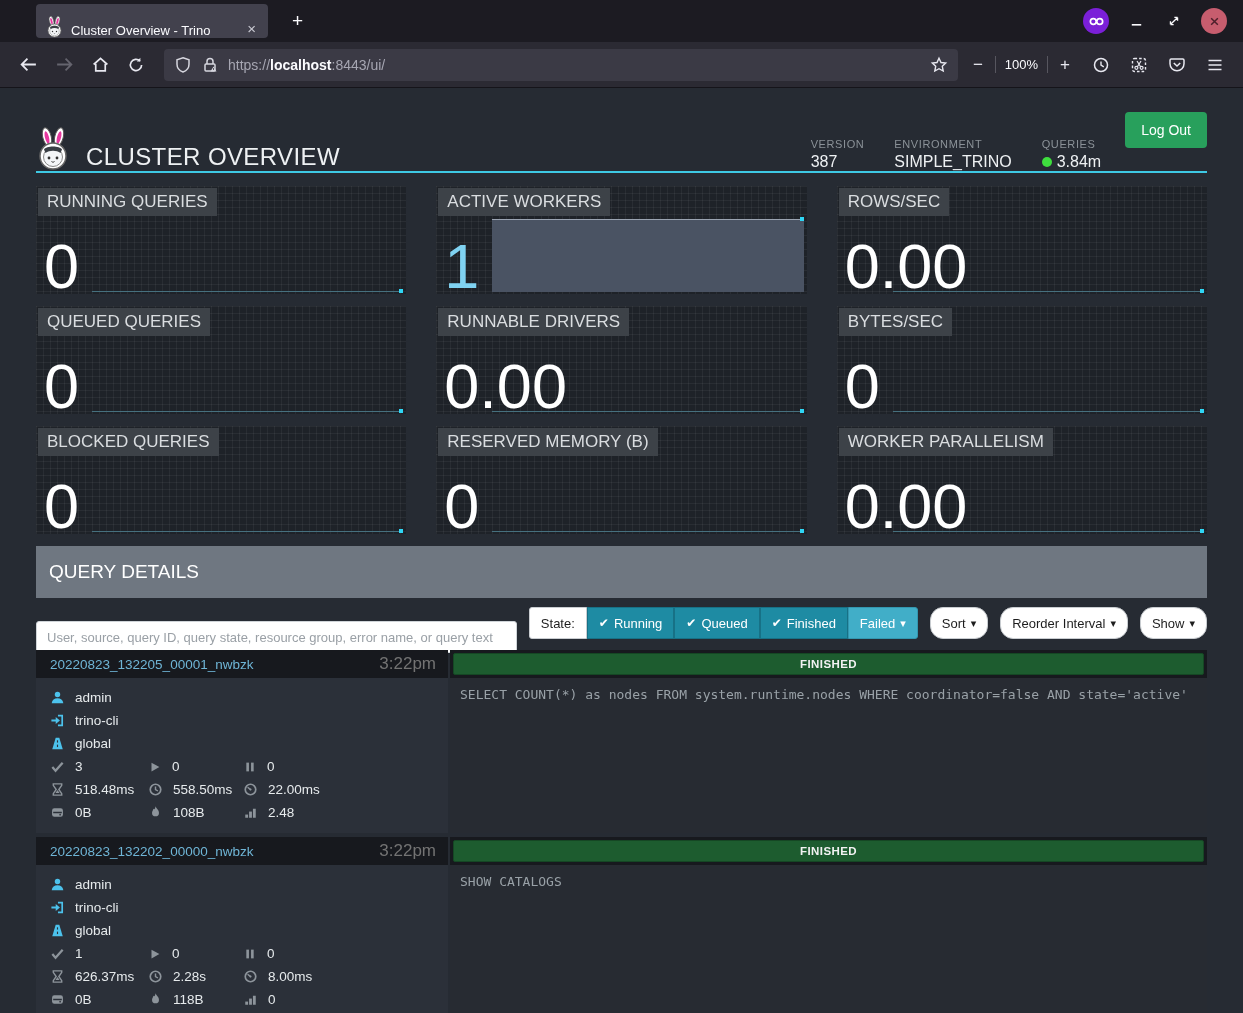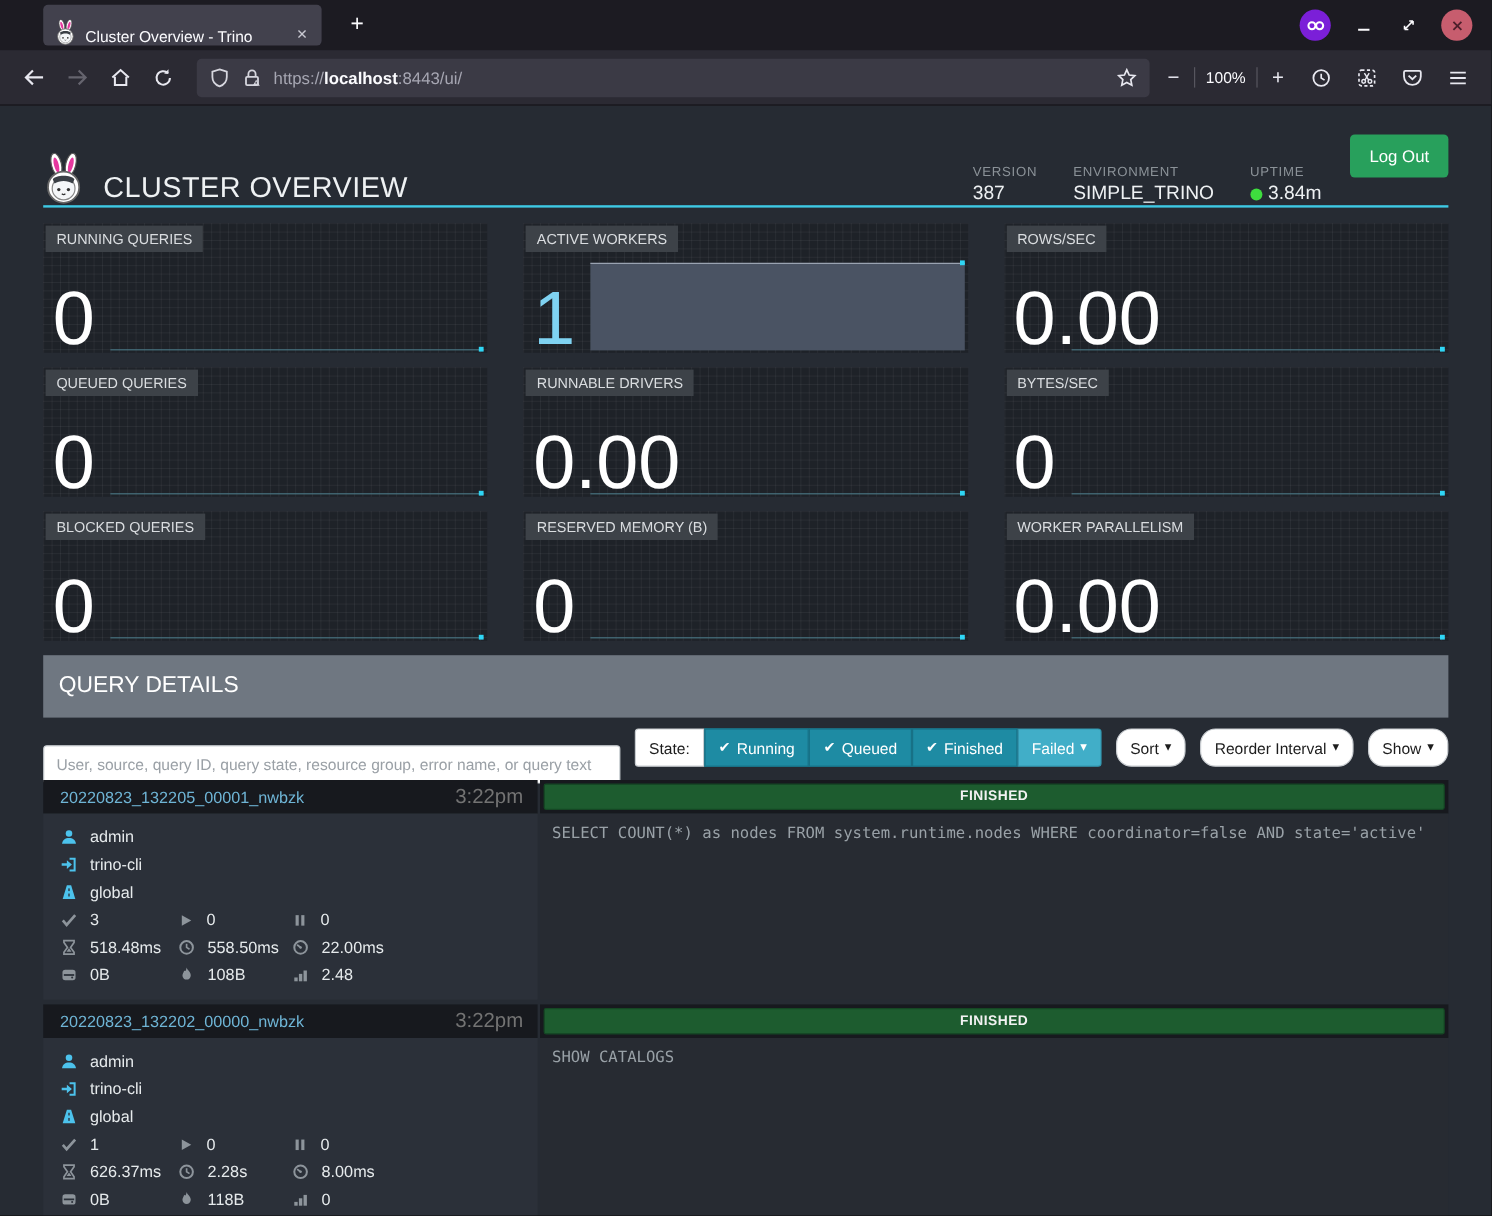--- a/index.html
+++ b/index.html
@@ -59,21 +59,21 @@
                 font-family:inherit; }
 
   .stats-grid { margin-top:13px; display:grid; grid-template-columns:repeat(3,1fr);
                 gap:12px 30px; }
   .stat-card { position:relative; height:108px; background-color:#1e2228;
                background-image:
                  linear-gradient(rgba(255,255,255,0.05) 1px, transparent 1px),
                  linear-gradient(90deg, rgba(255,255,255,0.05) 1px, transparent 1px);
                background-size:7px 7px; }
   .chip { position:absolute; top:2px; left:2px; background:#3d4248; color:#dadde0;
-          font-size:12px; padding:4px 9px; z-index:3; }
+          font-size:17px; padding:4px 9px; z-index:3; }
   .big { position:absolute; left:8px; bottom:-4px; font-size:63px; font-weight:300;
          color:#ffffff; line-height:1; z-index:2; }
   .big.cyan { color:#7fd2f1; }
   .spark-flat { position:absolute; left:56px; right:3px; bottom:2px; height:1px;
                 background:#46707e; }
   .dot-br { position:absolute; right:3px; bottom:1px; width:4px; height:4px; background:#2fd6f5; }
   .spark-area { position:absolute; left:56px; right:3px; top:33px; bottom:2px;
                 background:#4a5363; border-top:1px solid #9aa3b1; }
   .dot-tr { position:absolute; right:3px; top:31px; width:4px; height:4px; background:#2fd6f5; }
 
@@ -358,21 +358,21 @@
       <div class="meta">
         <div>
           <div class="meta-k">VERSION</div>
           <div class="meta-v">387</div>
         </div>
         <div>
           <div class="meta-k">ENVIRONMENT</div>
           <div class="meta-v">SIMPLE_TRINO</div>
         </div>
         <div>
-          <div class="meta-k">UPTIME</div>
+          <div class="meta-k">QUERIES</div>
           <div class="meta-v">
               <span class="updot"></span>
               <span>3.84m</span>
             </div>
         </div>
       </div>
       <button class="logout-btn">Log Out</button>
     </div>
 
     <div class="stats-grid">

